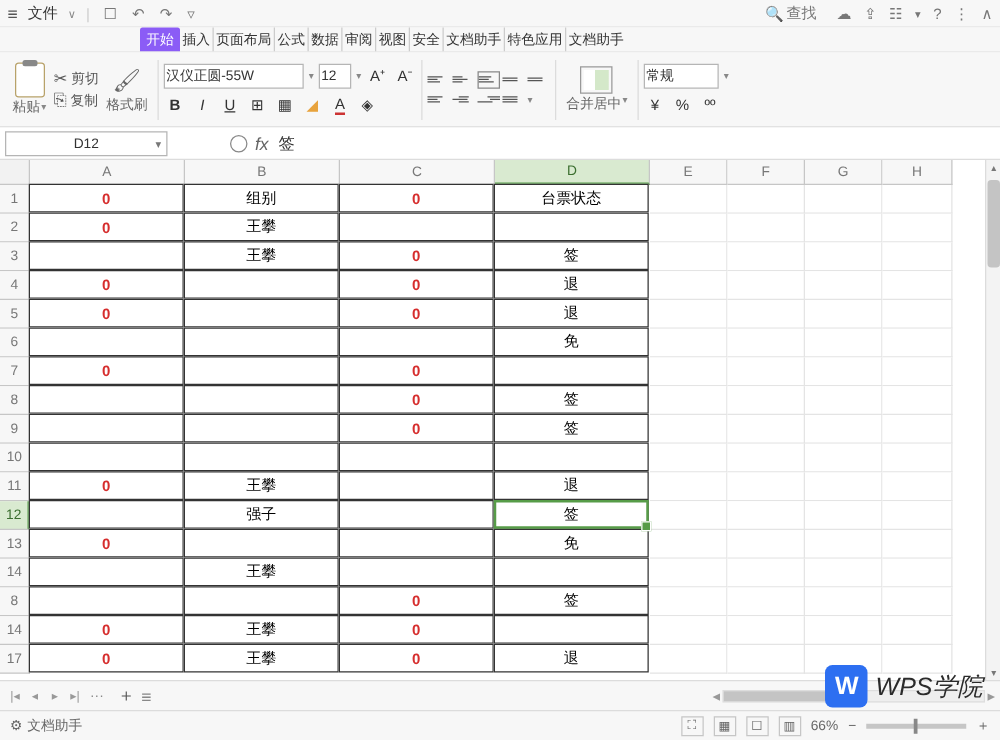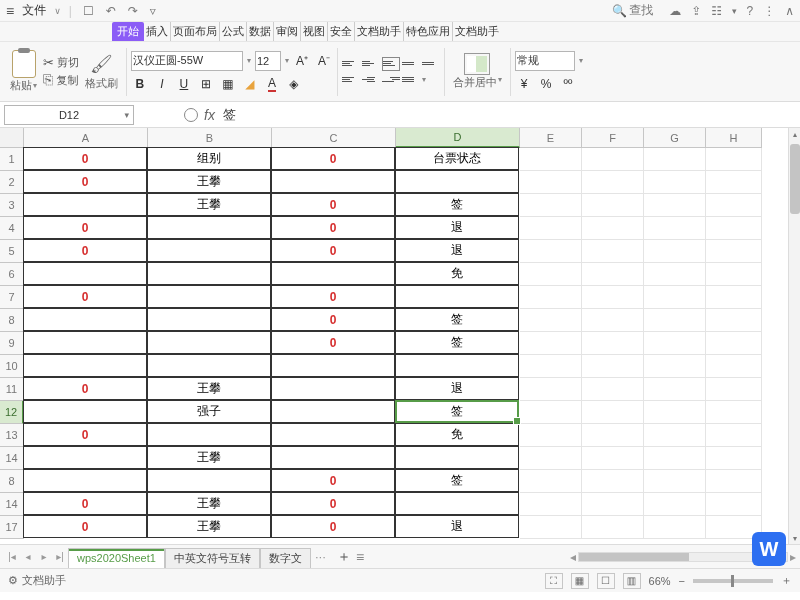--- a/index.html
+++ b/index.html
@@ -422,25 +422,20 @@
     <div class="thumb"></div>
     <div class="arrow" style="bottom:0">▾</div>
   </div>
 </div>
 
 <div class="tabs-row">
   <span class="nav-btn">|◂</span>
   <span class="nav-btn">◂</span>
   <span class="nav-btn">▸</span>
   <span class="nav-btn">▸|</span>
-  <div id="sheet-tabs" style="display:flex">
-      <div class="tab active">wps2020Sheet1</div>
-      <div class="tab">中英文符号互转</div>
-      <div class="tab">数字文</div>
-    </div>
   <span style="color:#888;padding:0 4px;font-size:11px">···</span>
   <span class="add-sheet">＋</span>
   <span style="color:#888;font-size:14px;margin-left:2px">≡</span>
   <div class="hscroll">
     <span>◂</span>
     <div class="track">
         <div class="thumb"></div>
       </div>
     <span>▸</span>
   </div>
@@ -456,13 +451,14 @@
     <span class="view-btn">▥</span>
     <span>66%</span>
     <span>−</span>
     <div class="zoom-slider"></div>
     <span>＋</span>
   </div>
 </div>
 
 <div class="watermark">
   <div class="logo-w">W</div>
+  <span>WPS学院</span>
 </div>
 
 </body></html>

